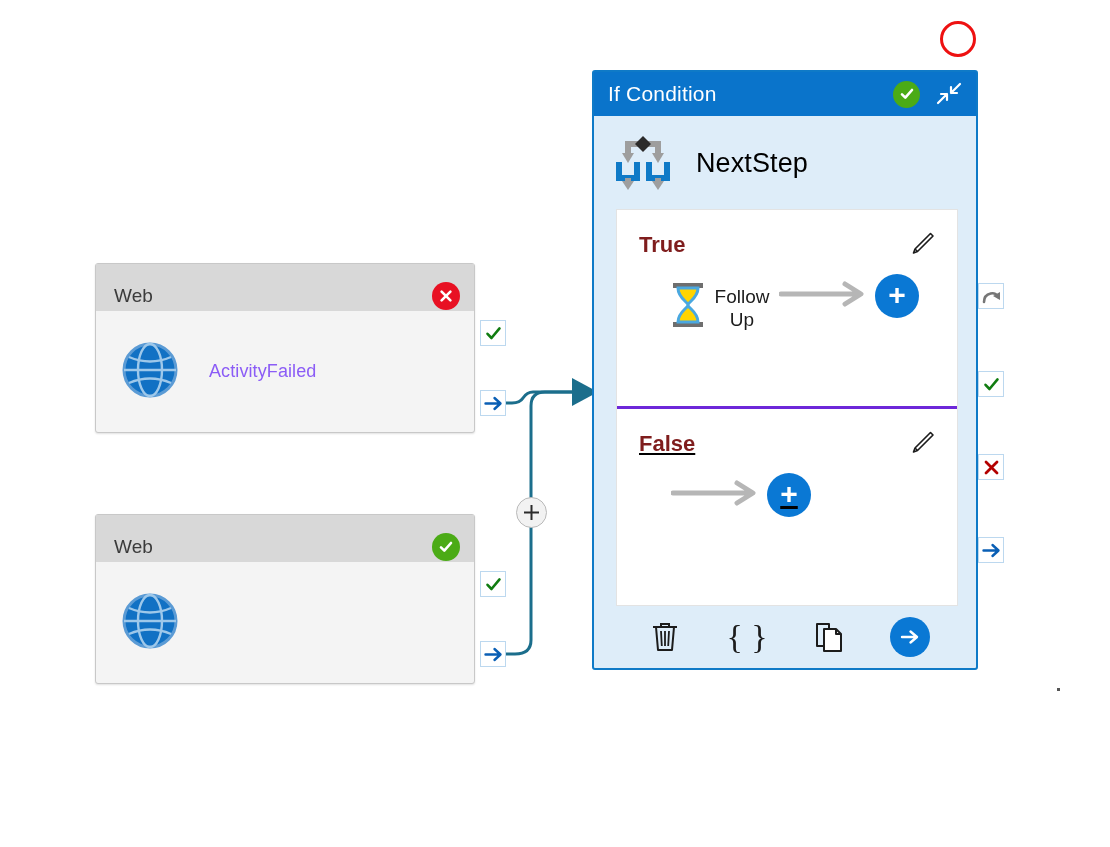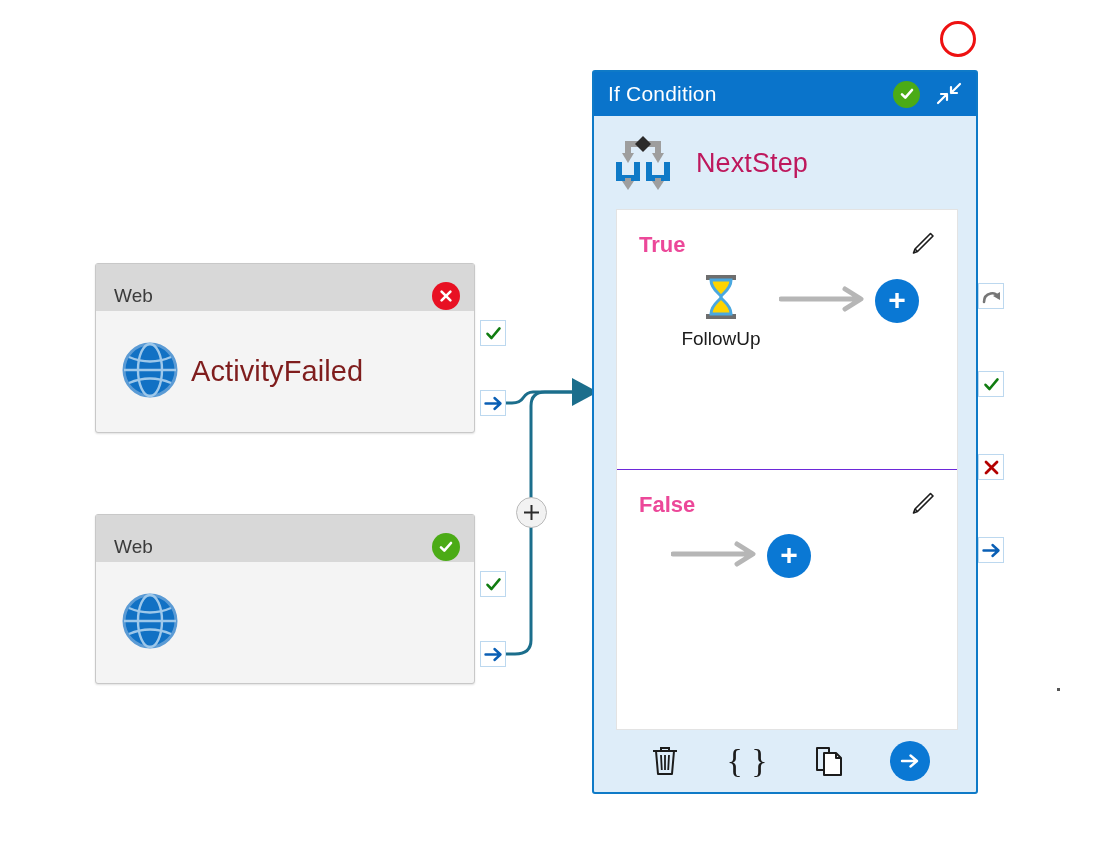--- a/index.html
+++ b/index.html
@@ -53,23 +53,23 @@
     letter-spacing: .1px;
   }
   .card-body {
     height: 121px;
     display: flex;
     align-items: center;
     padding-left: 24px;
     box-sizing: border-box;
   }
   .card-label {
-    font-size: 29px;
-    color: #7f1d1d;
-    margin-left: 11px;
+    font-size: 18px;
+    color: #8b5cf6;
+    margin-left: 29px;
     letter-spacing: .1px;
   }
 
   
   .badge {
     width: 28px; height: 28px;
     border-radius: 50%;
     display: flex;
     align-items: center;
     justify-content: center;
@@ -90,21 +90,21 @@
     justify-content: center;
     box-sizing: border-box;
   }
 
   
   #if-condition {
     position: absolute;
     left: 592px;
     top: 70px;
     width: 386px;
-    height: 724px;
+    height: 600px;
     background: #deedf9;
     border: 2px solid #0f7ac7;
     border-radius: 3px;
     box-sizing: border-box;
     display: flex;
     flex-direction: column;
   }
   #if-header {
     height: 44px;
     background: #0a74cb;
@@ -121,66 +121,65 @@
     letter-spacing: .2px;
   }
   .if-title-row {
     display: flex;
     align-items: center;
     padding: 14px 0 10px 18px;
     flex: none;
   }
   .if-title-text {
     font-size: 27px;
-    color: #be185d;
+    color: #000000;
     margin-left: 22px;
     letter-spacing: .1px;
   }
 
   
   .branches {
     background: #ffffff;
     margin: 3px 18px 0 22px;
     border: 1px solid #e3e3e3;
     flex: 1;
     display: flex;
     flex-direction: column;
   }
   .branch {
     flex: 1;
     position: relative;
     padding: 22px 22px 0 22px;
     box-sizing: border-box;
   }
-  .branch + .branch { border-top: 1px solid #6d28d9; }
+  .branch + .branch { border-top: 3px solid #6d28d9; text-decoration: underline; }
   .branch-title {
     font-size: 22px;
     font-weight: bold;
-    color: #ec4899;
+    color: #7f1d1d;
   }
   .pencil-btn {
     position: absolute;
     right: 20px;
     top: 18px;
     width: 30px;
     height: 30px;
     display: flex;
     align-items: center;
     justify-content: center;
   }
   .branch-flow {
     display: flex;
     align-items: center;
     margin-top: 16px;
     padding-left: 28px;
   }
   .flow-node {
     width: 108px;
     display: flex;
-    flex-direction: column;
     align-items: center;
     flex: none;
   }
   .flow-node-label {
     font-size: 19px;
     color: #1c1c1c;
     text-align: center;
     margin-top: 4px;
     line-height: 1.2;
     width: 100%;

